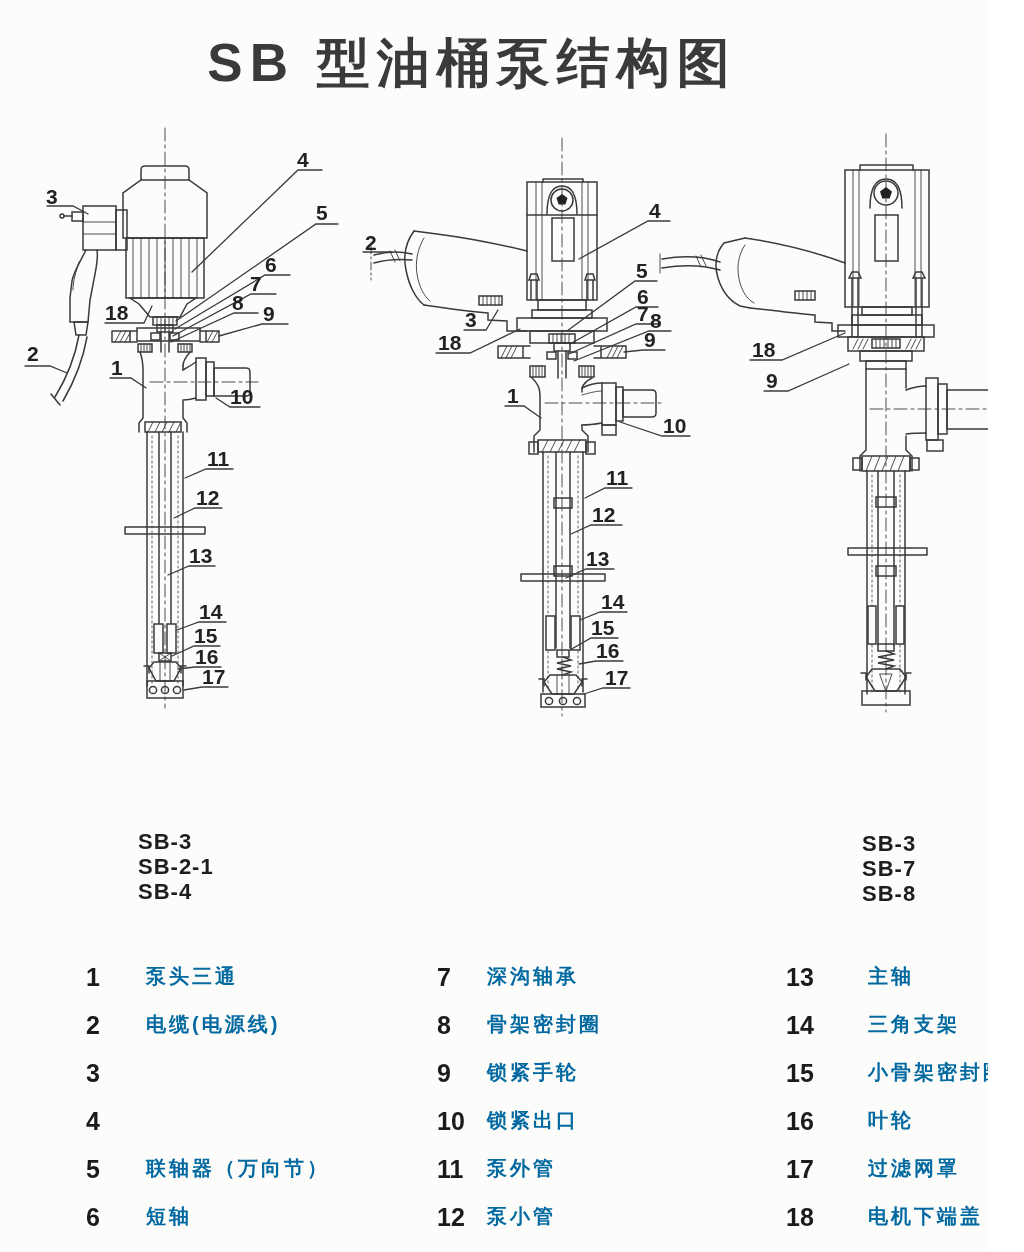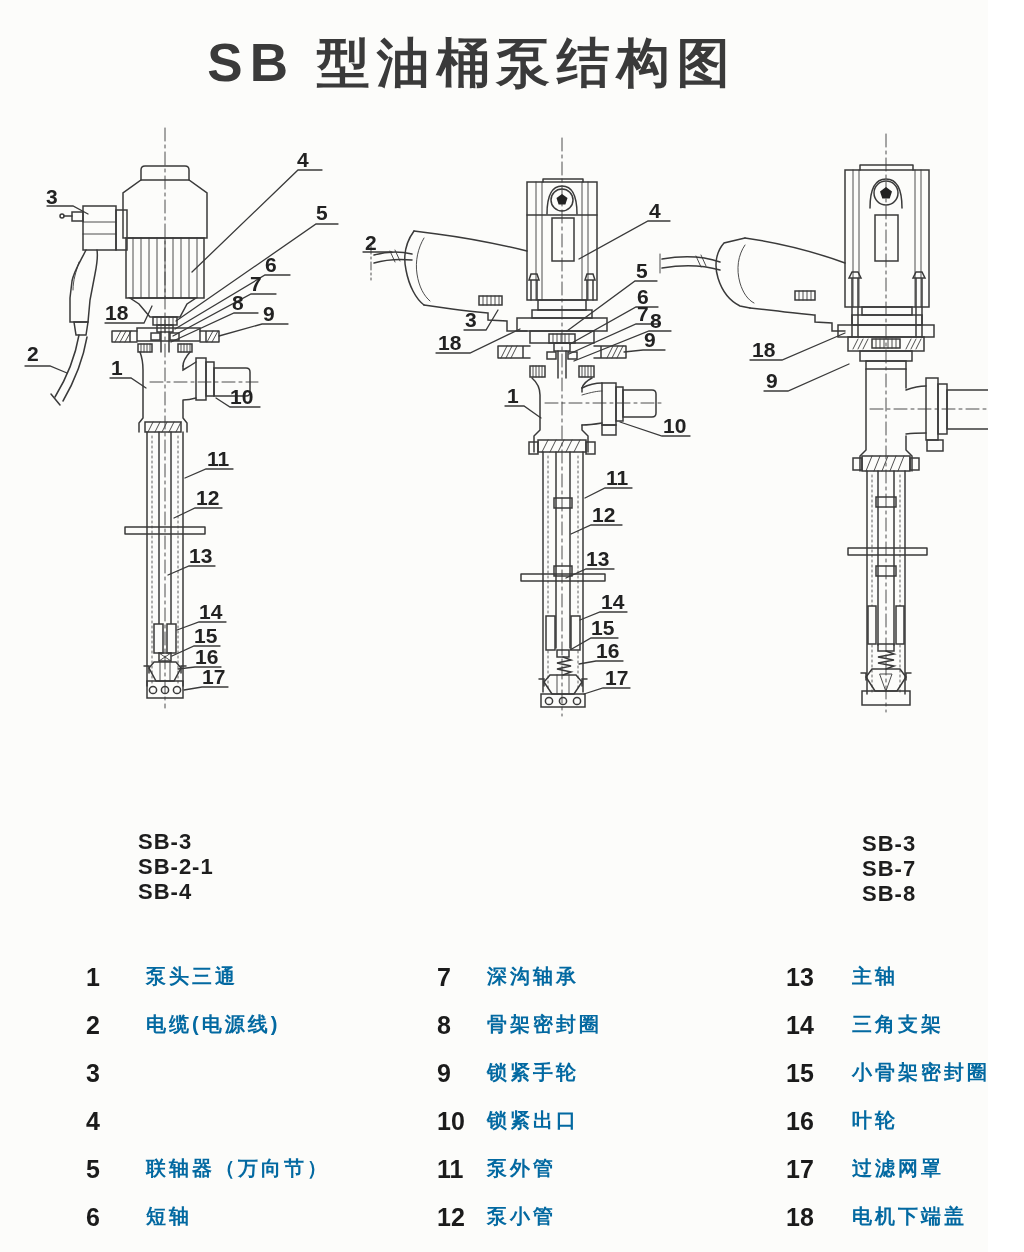--- a/index.html
+++ b/index.html
@@ -10,21 +10,21 @@
   svg.art{position:absolute;left:0;top:0;}
   .co{position:absolute;font-size:21px;font-weight:700;color:#222;line-height:1;white-space:nowrap;}
   .models{position:absolute;font-size:22px;font-weight:700;letter-spacing:1px;color:#1d1d1d;}
   .models div{line-height:25px;}
   .legend-col{position:absolute;top:963px;}
   .legend-row{display:flex;align-items:flex-start;height:48px;}
   .lnum{display:inline-block;font-size:25px;font-weight:700;color:#1b1b1b;text-align:left;}
   .llabel{display:inline-block;font-size:20px;font-weight:700;letter-spacing:3px;color:#0369a1;white-space:nowrap;}
   .col1 .lnum{width:24px;} .col1 .llabel{margin-left:36px;}
   .col2 .lnum{width:34px;} .col2 .llabel{margin-left:16px;}
-  .col3 .lnum{width:34px;} .col3 .llabel{margin-left:32px;}
+  .col3 .lnum{width:34px;} .col3 .llabel{margin-left:48px;}
   .c1{left:86px;} .c2{left:437px;} .c3{left:786px;}
 </style>
 </head>
 <body>
 
 <div class="page">
 
   <h1 class="title">SB 型油桶泵结构图</h1>
 
   <svg class="art" width="1024" height="1252" viewBox="0 0 1024 1252" aria-hidden="true">

